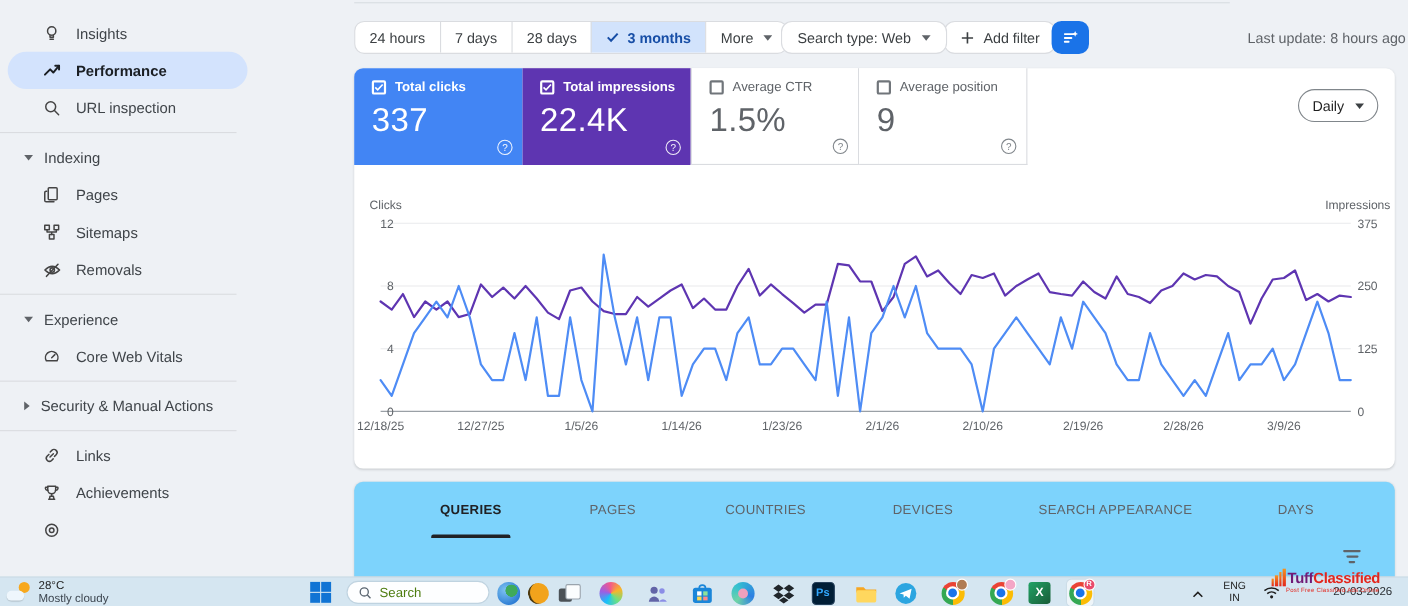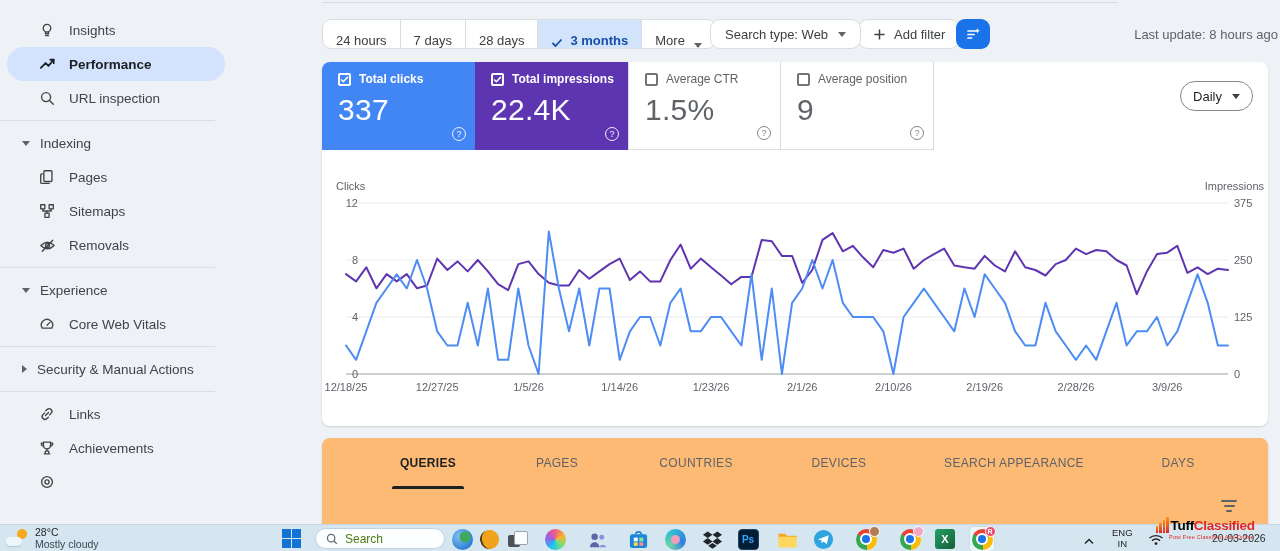--- a/index.html
+++ b/index.html
@@ -18,21 +18,21 @@
                 font-size:13.5px; color:#3f4449; cursor:pointer; }
   .sb-div { height:1px; background:#dadce0; width:215px; margin:5px 0; }
   .tri-down { width:0; height:0; border-left:4.5px solid transparent; border-right:4.5px solid transparent; border-top:5.5px solid #5f6368; }
   .tri-right { width:0; height:0; border-top:4.5px solid transparent; border-bottom:4.5px solid transparent; border-left:5.5px solid #5f6368; }
   .sb-ic svg { stroke:#444; fill:none; stroke-width:1.5; stroke-linecap:round; stroke-linejoin:round; }
 
   
   #top-hairline { position:absolute; left:322px; top:2px; width:796px; height:1px; background:#d8dce1; }
   #filterbar { position:absolute; left:322px; top:19px; height:30px; display:flex; align-items:center; }
   #range-group { display:inline-flex; height:30px; border:1px solid #dadce0; border-radius:9px; background:#fff; overflow:hidden; }
-  .seg { display:flex; align-items:flex-end; gap:7px; padding:0 13px; font-size:13px; color:#3c4043; border-left:1px solid #dadce0; cursor:pointer; white-space:nowrap; }
+  .seg { display:flex; align-items:center; gap:7px; padding:0 13px; font-size:13px; color:#3c4043; border-left:1px solid #dadce0; cursor:pointer; white-space:nowrap; }
   .seg:first-child { border-left:none; }
   .seg.sel { background:#d2e3fc; color:#174ea6; font-weight:bold; }
   .caret { width:0; height:0; border-left:4px solid transparent; border-right:4px solid transparent; border-top:5px solid #5f6368; margin-left:2px; }
   .chip { display:flex; align-items:center; gap:8px; height:30px; padding:0 14px; border:1px solid #dadce0;
           border-radius:10px; background:#fff; font-size:13px; color:#3c4043; cursor:pointer; white-space:nowrap; }
   #chip-searchtype { position:absolute; left:388px; }
   #chip-addfilter { position:absolute; left:536px; }
   #btn-ai-filter { position:absolute; left:634px; width:34px; height:30px; background:#1a73e8; border-radius:9px;
                    display:flex; align-items:center; justify-content:center; cursor:pointer; }
   #last-update { position:absolute; right:2px; top:27px; font-size:13px; color:#5f6368; white-space:nowrap; }
@@ -56,21 +56,21 @@
   .help { position:absolute; right:9px; bottom:9px; width:14px; height:14px; border-radius:50%;
           border:1.4px solid rgba(255,255,255,.9); color:rgba(255,255,255,.95); font-size:9px; line-height:12px;
           text-align:center; cursor:pointer; }
   .tile.plain .help { border-color:#80868b; color:#80868b; }
   #daily-btn { position:absolute; right:15px; top:19px; height:30px; padding:0 12px; display:flex; align-items:center; gap:8px;
                border:1px solid #80868b; border-radius:16px; font-size:13px; color:#1f1f1f; background:#fff; cursor:pointer; }
   #daily-btn .caret { border-top-color:#3c4043; }
   #chart-svg { position:absolute; left:0; top:116px; }
 
   
-  #card2 { position:absolute; left:322px; top:438px; width:946px; height:86px; background:#fdba74;
+  #card2 { position:absolute; left:322px; top:438px; width:946px; height:86px; background:#7dd3fc;
            border-radius:8px 8px 0 0; box-shadow:0 1px 2px rgba(60,64,67,.18); }
   .tab { position:absolute; top:18px; transform:translateX(-50%); font-size:12px; letter-spacing:.3px;
          color:#5f6368; cursor:pointer; white-space:nowrap; }
   .tab.active { color:#202124; font-weight:bold; }
   #tab-underline { position:absolute; top:48px; height:3px; background:#202124; border-radius:2px 2px 0 0; }
   #table-filter-icon { position:absolute; right:30px; top:62px; width:18px; height:14px; cursor:pointer;
                        display:flex; flex-direction:column; align-items:center; gap:3px; }
   #table-filter-icon i { display:block; height:2px; background:#5f6368; border-radius:1px; }
 
   
@@ -122,21 +122,21 @@
   #tray-chevron { position:absolute; left:-197px; top:7px; cursor:pointer; }
   #tray-lang { position:absolute; left:-168px; top:2px; font-size:9.5px; line-height:11px; color:#1f1f1f; text-align:center; cursor:pointer; }
   #tray-wifi { position:absolute; left:-132px; top:7px; cursor:pointer; }
   #tray-date { position:absolute; left:-68px; top:7px; font-size:10.5px; color:#2a2f33; z-index:41; }
 
   #watermark { position:absolute; left:1156px; top:517px; width:124px; height:32px; z-index:50; pointer-events:none; }
   #wm-row { display:flex; align-items:flex-end; gap:2px; }
   #wm-bars { display:flex; align-items:flex-end; gap:1px; }
   #wm-bars i { display:block; width:2.4px; background:linear-gradient(#f7941d,#e3261d); }
   #wm-brand { font-size:13.5px; font-weight:bold; line-height:14px; letter-spacing:-.3px; }
-  #wm-brand .black { color:#000000;text-align:center; }
+  #wm-brand .black { color:#701a75;text-align:center; }
   #wm-brand .red { color:#e3261d; }
   #wm-tagline { font-size:5.5px; color:#e3261d; letter-spacing:.25px; margin-top:1px; padding-left:13px; white-space:nowrap; }
 
   svg text { font-family:"Liberation Sans",sans-serif; }
 </style>
 </head>
 <body>
 
 <div id="app">
 

